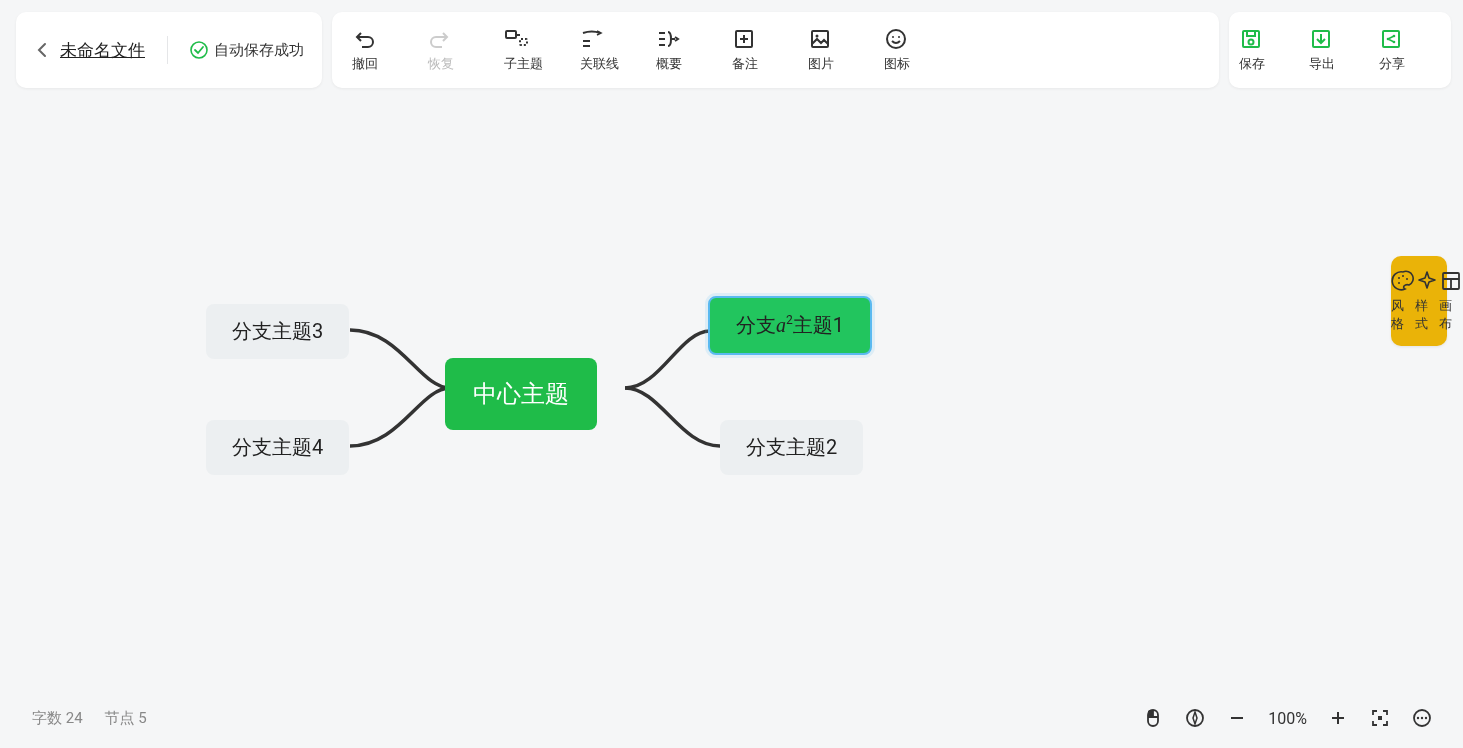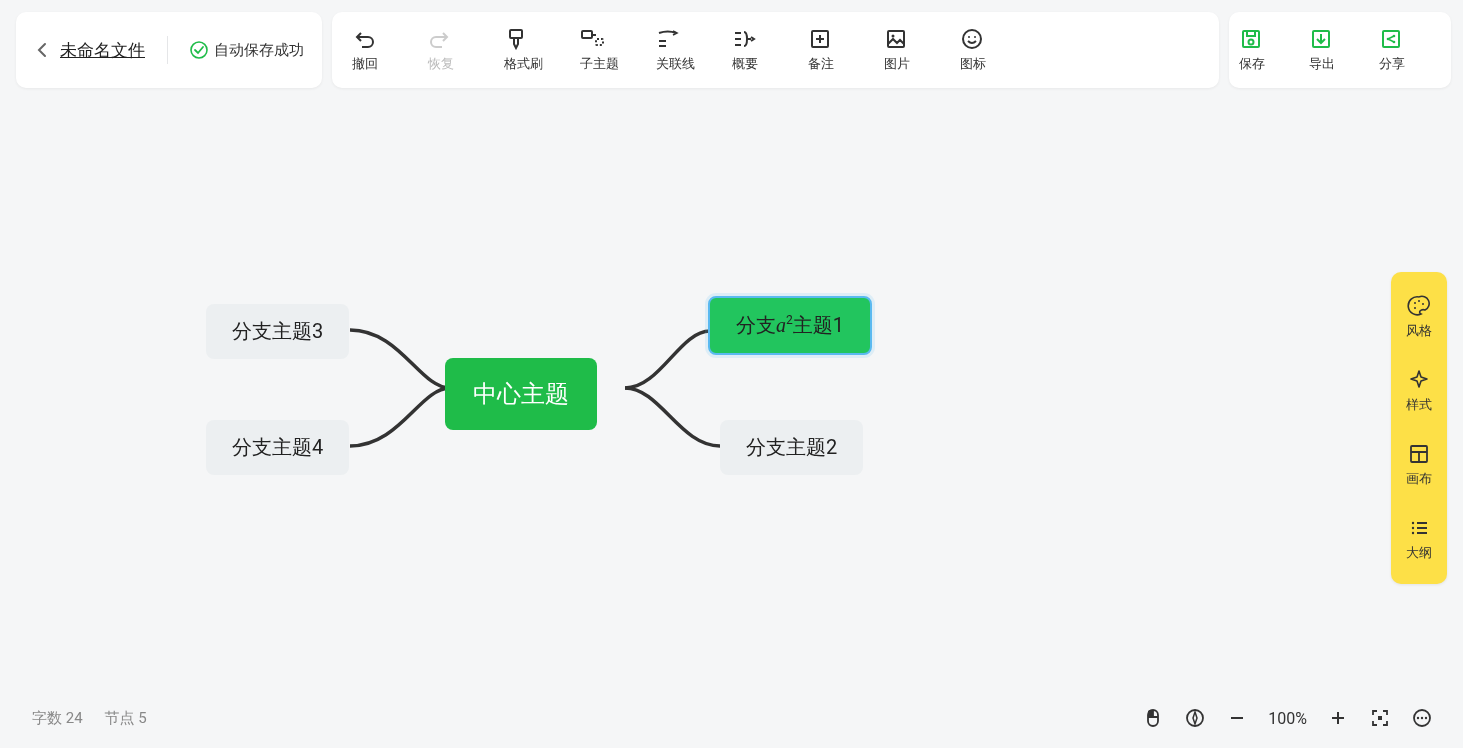--- a/index.html
+++ b/index.html
@@ -18,21 +18,21 @@
 .tool.disabled{color:#bbb;cursor:default}
 .tool-icon{width:24px;height:24px;display:flex;align-items:center;justify-content:center}
 .tool-label{font-size:13px}
 .panel-right{padding:0 10px;gap:8px}
 .panel-right .tool{width:62px}
 .canvas{position:absolute;inset:0;top:0;width:100%;height:100%;pointer-events:none}
 .mindmap{position:absolute;left:0;top:0;width:100%;height:100%}
 .node{position:absolute;background:#eceff1;border-radius:8px;display:flex;align-items:center;justify-content:center;font-size:20px;color:#222;padding:14px 26px;pointer-events:auto;cursor:pointer}
 .node.center{background:#1fbc49;color:#fff;font-size:24px;font-weight:500;padding:20px 28px}
 .node.selected{background:#22c55e;border:2px solid #5ab9f0;box-shadow:0 0 0 3px rgba(90,185,240,0.15)}
-.sidepanel{position:absolute;right:16px;top:272px;width:56px;background:#fde047;border-radius:10px;box-shadow:0 1px 3px rgba(0,0,0,0.08);display:flex;flex-direction:column;padding:8px 0}
+.sidepanel{position:absolute;right:16px;top:256px;width:56px;background:#eab308;border-radius:10px;box-shadow:0 1px 3px rgba(0,0,0,0.08);display:flex;flex-direction:row;padding:8px 0}
 .side-item{display:flex;flex-direction:column;align-items:center;justify-content:center;height:74px;cursor:pointer;color:#333;gap:4px}
 .side-label{font-size:13px}
 .statusbar{position:absolute;bottom:10px;left:32px;right:30px;height:40px;display:flex;align-items:center;justify-content:space-between;color:#888;font-size:15px}
 .status-left{display:flex;gap:22px}
 .status-right{display:flex;align-items:center;gap:20px}
 .zoom-txt{color:#333;font-size:16px}
 .ico{width:22px;height:22px;display:flex;align-items:center;justify-content:center;cursor:pointer;color:#333}
 svg{display:block}
 sup{font-size:0.6em}
 </style>
@@ -101,29 +101,20 @@
       <span class="tool-icon">
           <svg width="22" height="20" viewBox="0 0 22 20">
             <path d="M18 8 H7 A5 5 0 0 0 7 18 H13" stroke="#ccc" stroke-width="2" fill="none"></path>
             <path d="M14 4 L18 8 L14 12" stroke="#ccc" stroke-width="2" fill="none"></path>
           </svg>
         </span>
       <span class="tool-label">恢复</span>
     </div>
     <div class="tool">
       <span class="tool-icon">
-          <svg width="22" height="22" viewBox="0 0 22 22">
-            <rect x="5" y="2" width="12" height="8" stroke="#333" stroke-width="2" fill="none" rx="1"></rect>
-            <path d="M9 10 V16 L11 20 L13 16 V10" stroke="#333" stroke-width="2" fill="none"></path>
-          </svg>
-        </span>
-      <span class="tool-label">格式刷</span>
-    </div>
-    <div class="tool">
-      <span class="tool-icon">
           <svg width="24" height="22" viewBox="0 0 24 22">
             <rect x="2" y="3" width="10" height="7" stroke="#333" stroke-width="2" fill="none" rx="1"></rect>
             <path d="M12 7 H16" stroke="#333" stroke-width="2"></path>
             <rect x="16" y="11" width="7" height="6" stroke="#333" stroke-width="2" fill="none" stroke-dasharray="2 2" rx="1"></rect>
           </svg>
         </span>
       <span class="tool-label">子主题</span>
     </div>
     <div class="tool">
       <span class="tool-icon">

